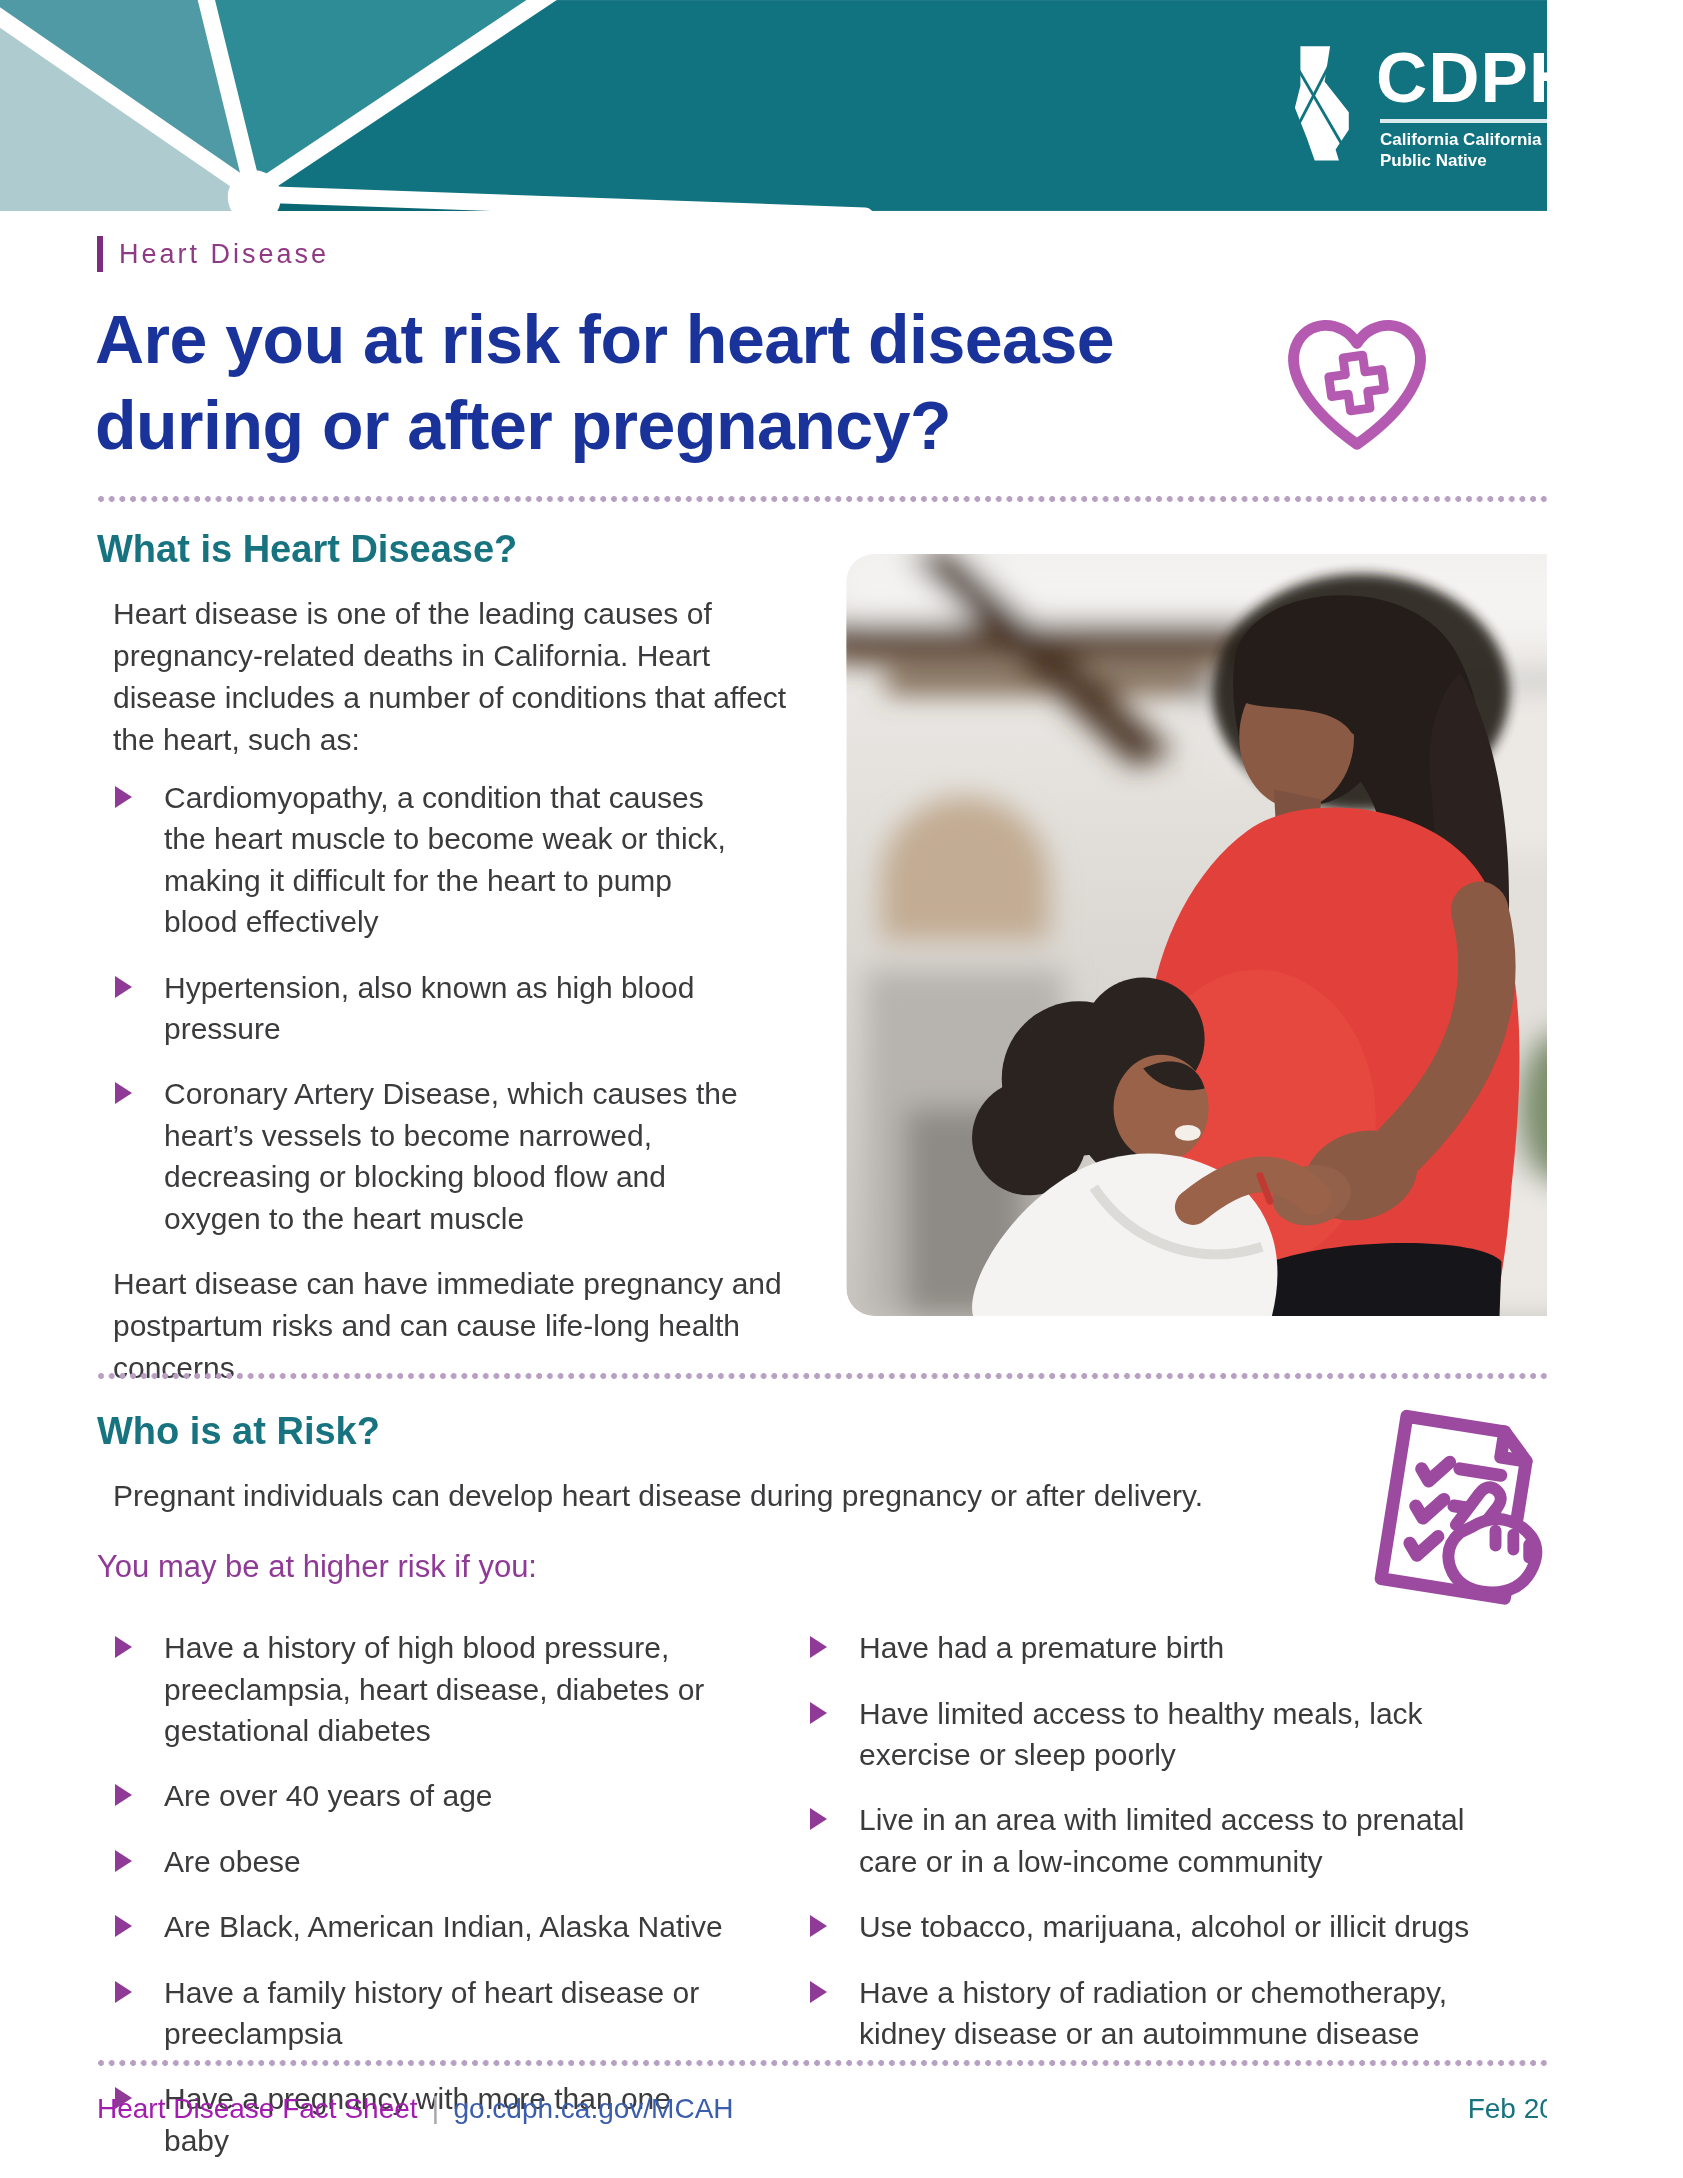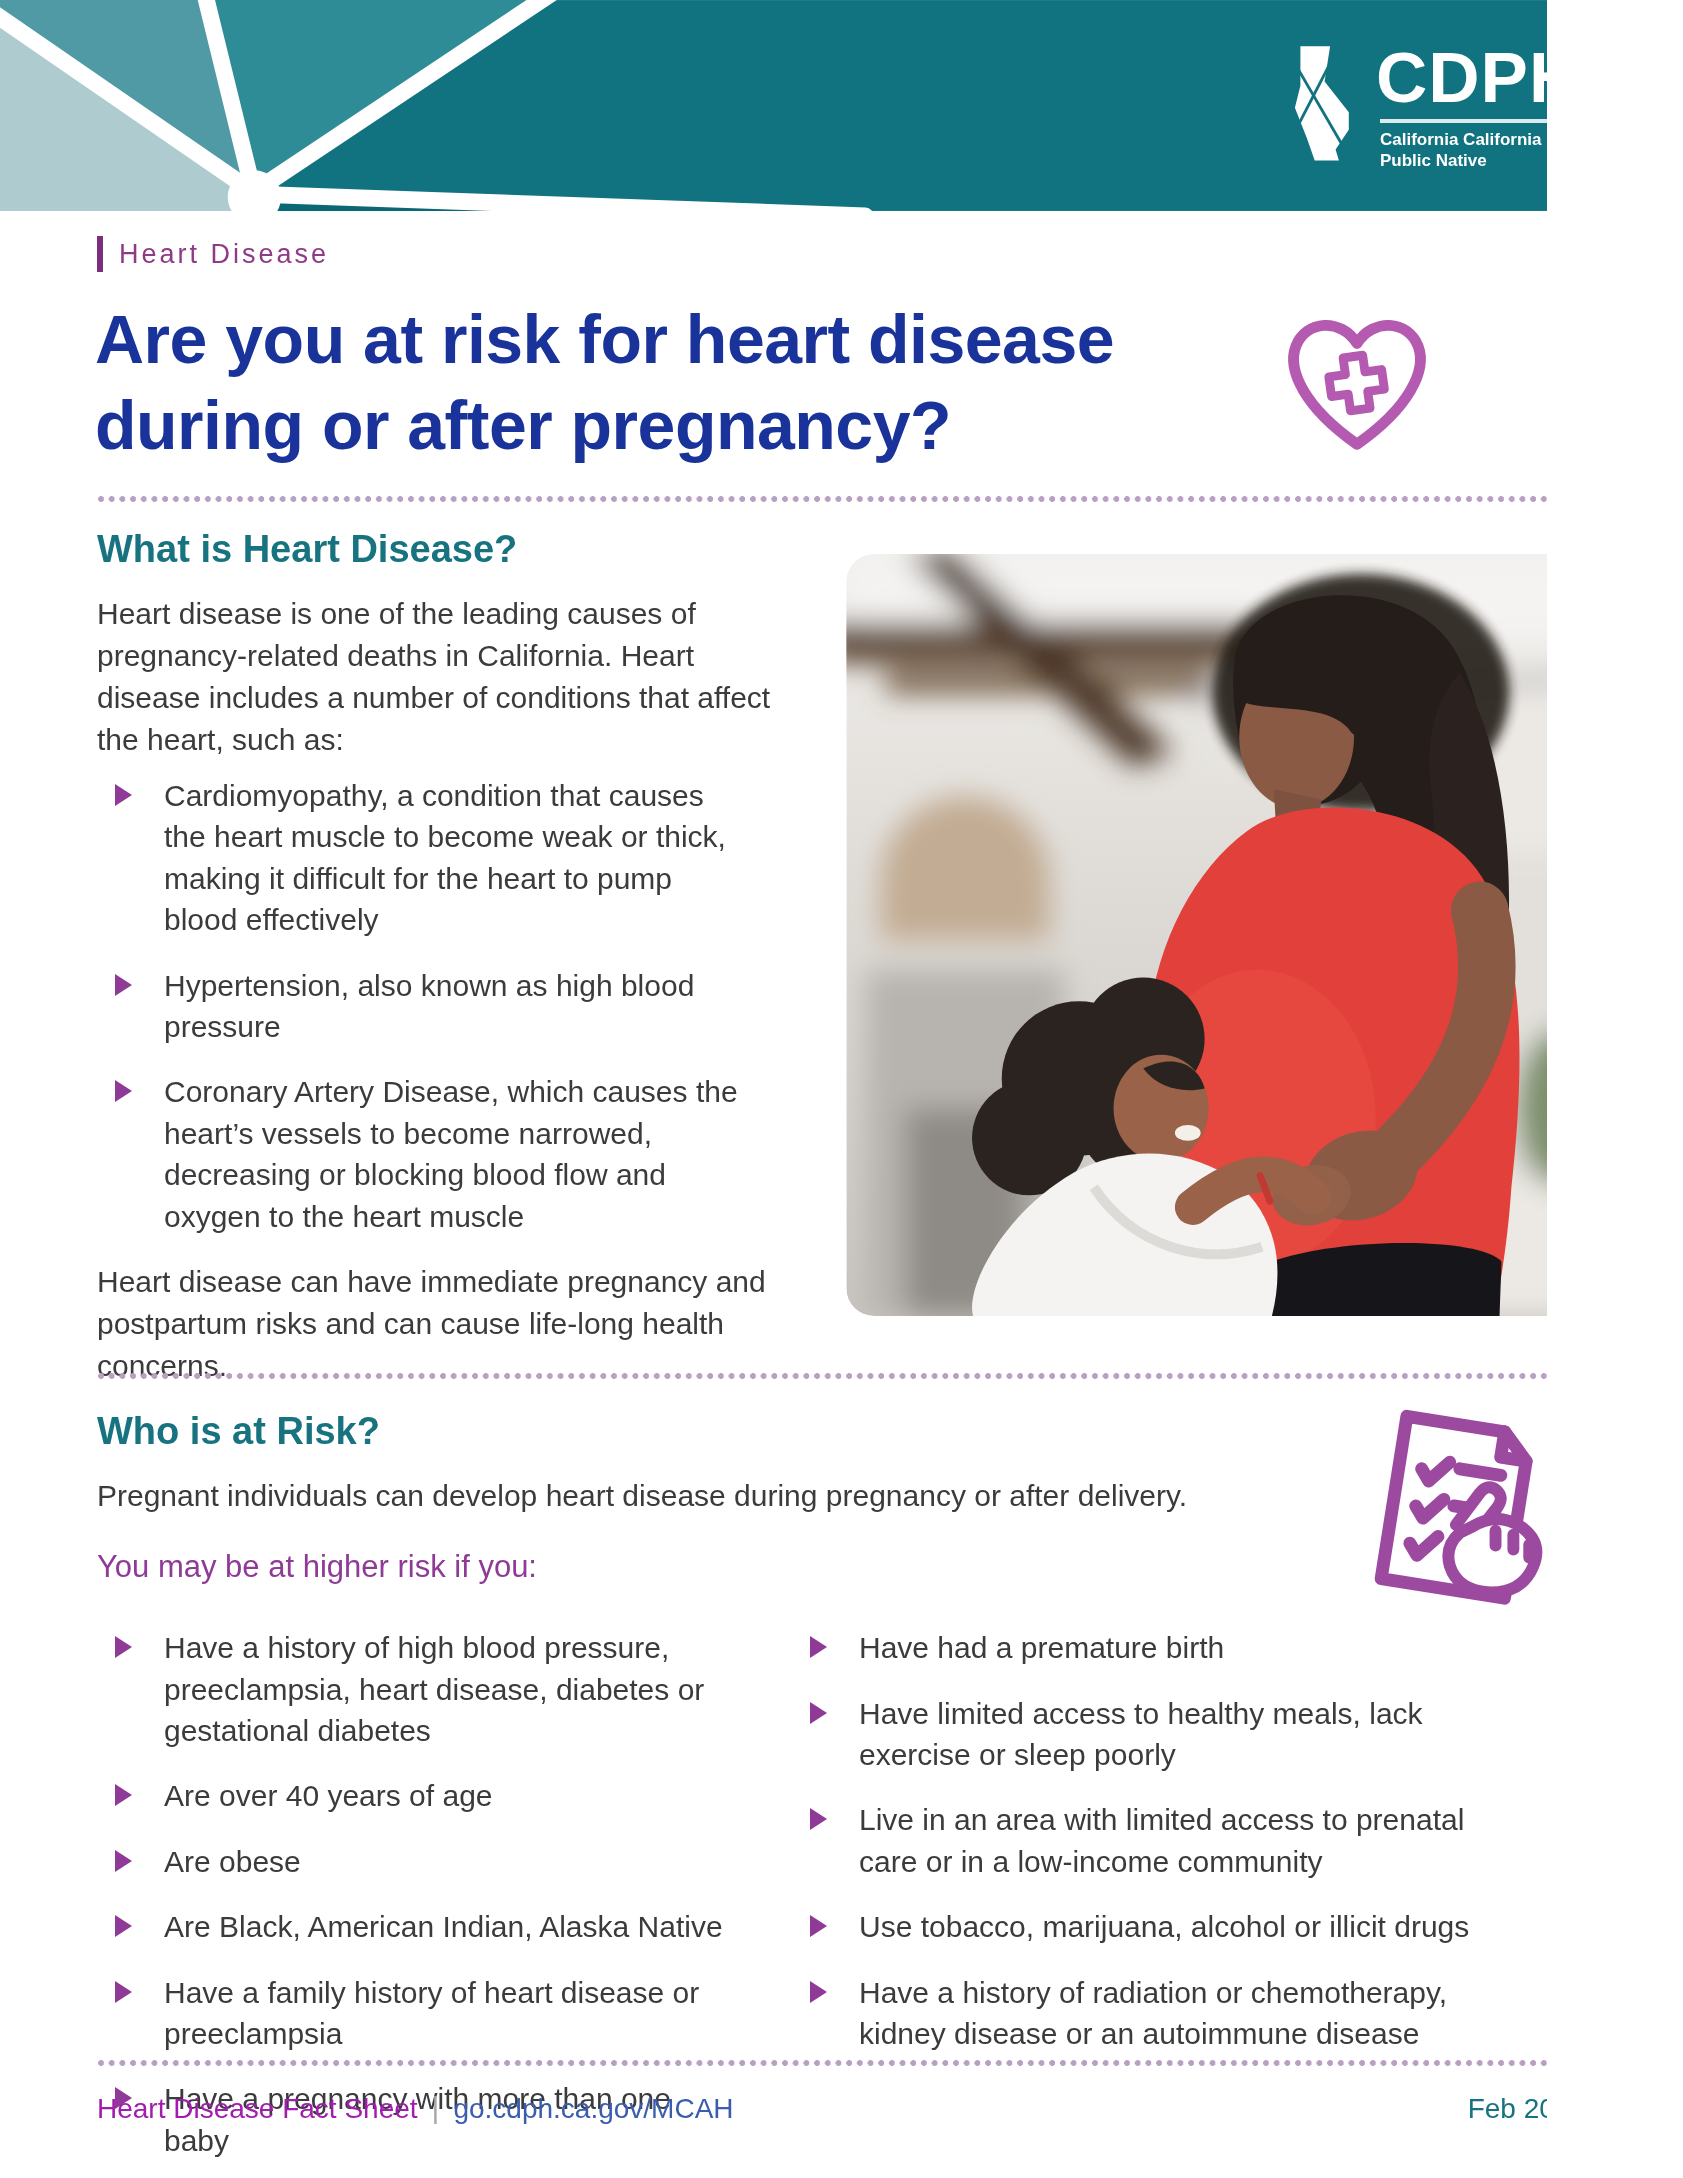--- a/index.html
+++ b/index.html
@@ -26,21 +26,21 @@
   .heart-icon{position:absolute;left:1277px;top:305px;width:160px;height:154px;}
 
   
   .dotted{position:absolute;left:97px;width:1489px;height:8px;background-image:radial-gradient(circle at 4px 4px,#b8a0c3 2.7px,rgba(0,0,0,0) 3.1px);background-size:10.7px 8px;background-repeat:repeat-x;}
   .div1{top:495px;}
   .div2{top:1372px;}
   .div3{top:2059px;}
 
   
   h2{margin:0;color:#17737f;font-size:38px;font-weight:700;}
-  .body-text{color:#3b3b3d;font-size:30px;line-height:1.40;margin:0;}
+  .body-text{color:#3b3b3d;font-size:30px;line-height:1.40;margin:16px;}
   .section-what{position:absolute;left:97px;top:528px;width:733px;}
   .section-what .intro{margin-top:22px;width:683px;}
   .section-what .outro{margin-top:4px;width:693px;}
 
   ul.arrow-list{list-style:none;margin:14px 0 0 0;padding:0;}
   ul.arrow-list li{display:flex;gap:32px;margin:0 0 24px 18px;}
   .tri{flex:0 0 auto;width:0;height:0;margin-top:9px;border-left:17px solid #8e3a96;border-top:11px solid transparent;border-bottom:11px solid transparent;}
   .li-text{color:#3b3b3d;font-size:30px;line-height:1.38;}
   .section-what .li-text{width:584px;}
 

